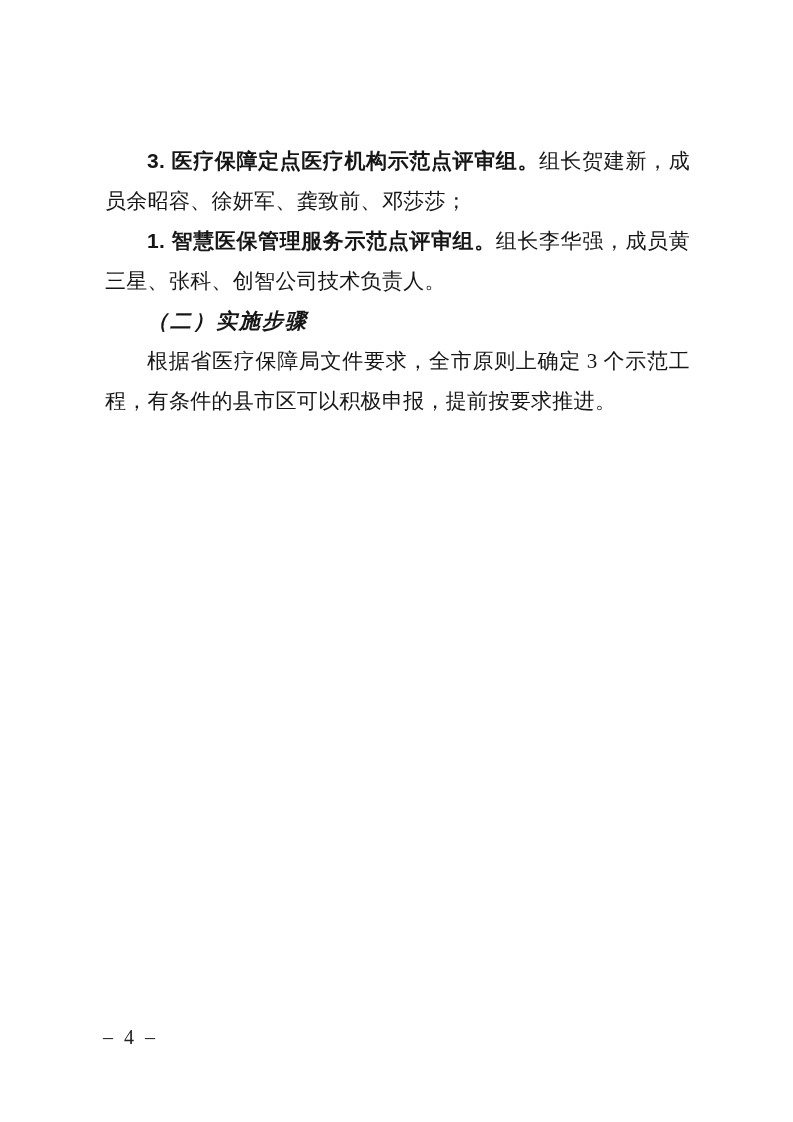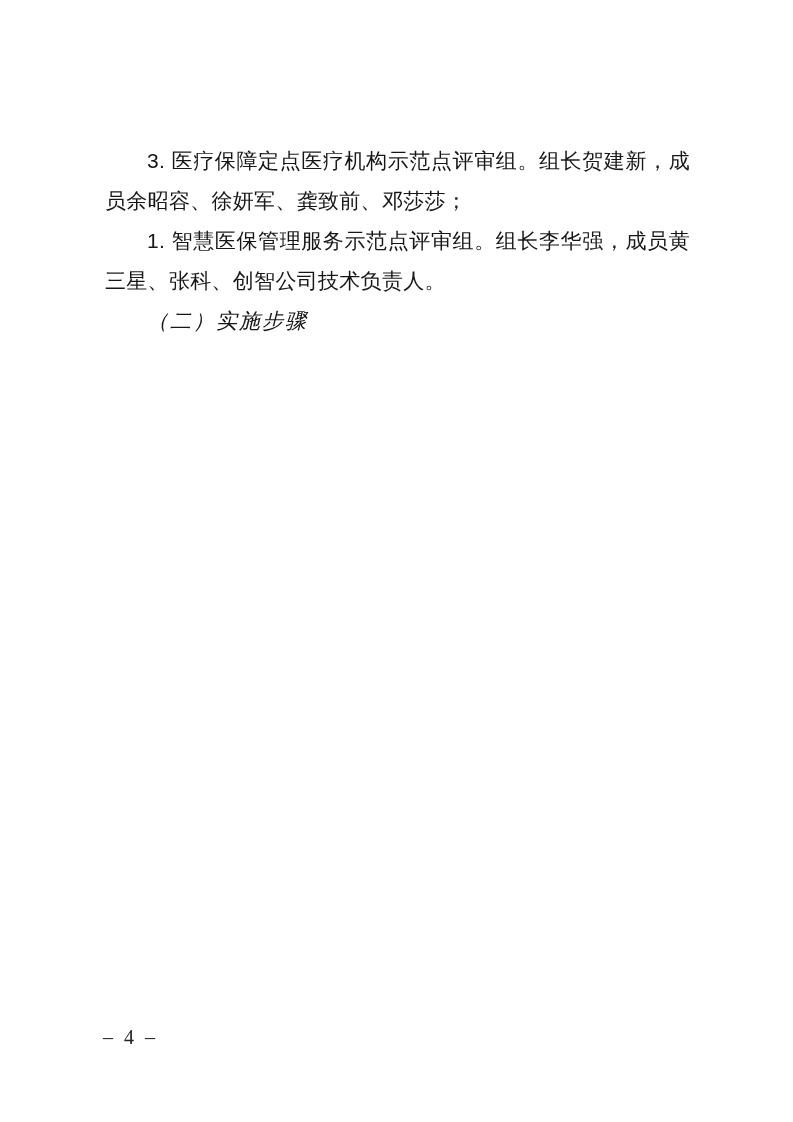--- a/index.html
+++ b/index.html
@@ -26,26 +26,27 @@
     text-align: justify;
     letter-spacing: 0.3px;
   }
   .content p {
     margin: 0;
     text-indent: 2em;
   }
   
   .hei {
     font-family: "Liberation Sans", "DejaVu Sans", sans-serif;
-    font-weight: normal;
+    font-weight: bold;
   }
   
   .kai {
     font-style: italic;
     letter-spacing: 2px;
+    font-weight: bold;
   }
   .footer {
     position: absolute;
     left: 103px;
     top: 1022px;
     font-family: "Liberation Serif", "DejaVu Serif", serif;
     font-size: 20px;
     line-height: 30px;
     letter-spacing: 3px;
     color: #222;
@@ -58,19 +59,20 @@
   <main class="content">
 
     <p><span class="hei">3. 医疗保障定点医疗机构示范点评审组。</span><span>组长贺建新，成员余昭容、徐妍军、龚致前、邓莎莎；</span></p>
 
     <p><span class="hei">1. 智慧医保管理服务示范点评审组。</span><span>组长李华强，成员黄三星、张科、创智公司技术负责人。</span></p>
 
 
 
     <p class="kai">（二）实施步骤</p>
 
+    <p><span>根据省医疗保障局文件要求，全市原则上确定 3 个示范工程，有条件的县市区可以积极申报，提前按要求推进。</span></p>
 
 
 
   </main>
 
   <div class="footer">– 4 –</div>
 </div>
 
 </body></html>

